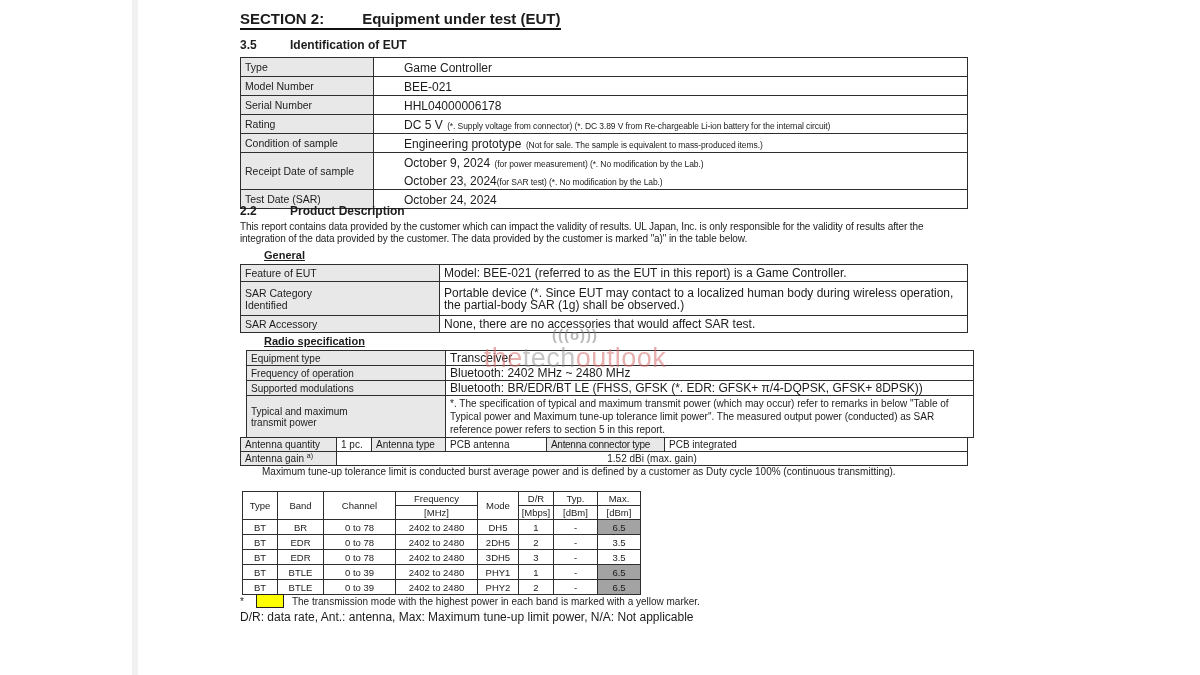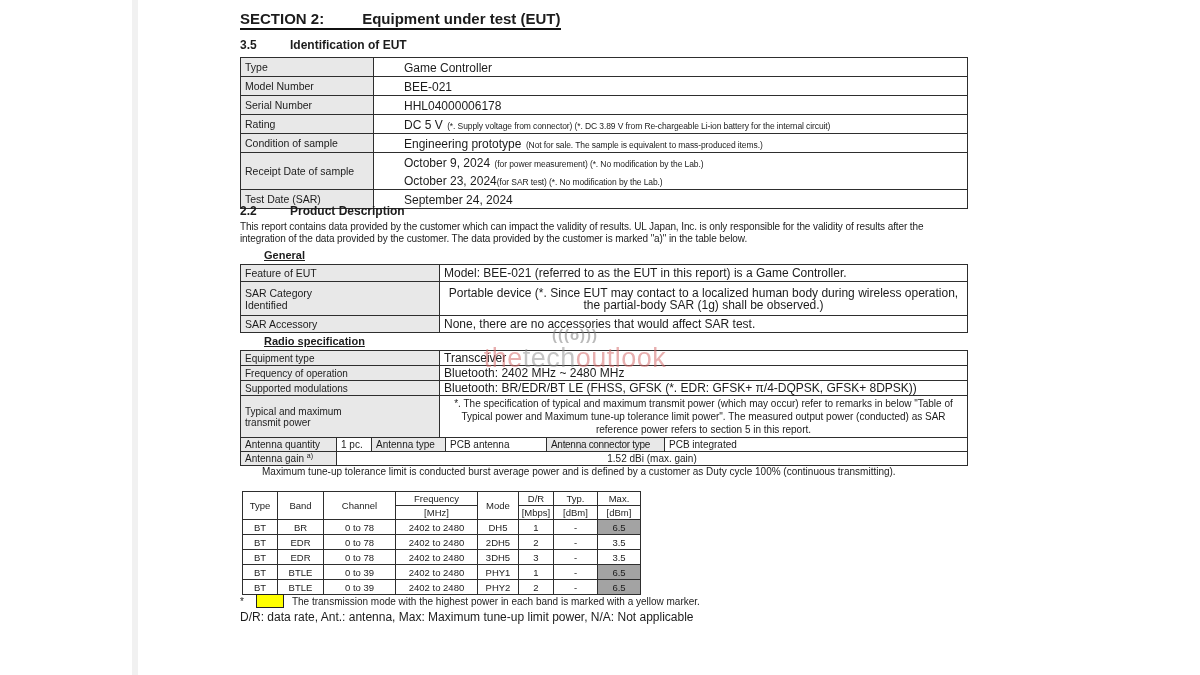--- a/index.html
+++ b/index.html
@@ -21,21 +21,21 @@
 
   .mini-head{font-size:11px;font-weight:bold;text-decoration:underline;margin-left:24px;}
 
   table{border-collapse:collapse;table-layout:fixed;}
   td{border:1px solid #2e2e2e;padding:0 4px;vertical-align:middle;overflow:hidden;}
   .lbl{background:#e8e8e8;font-size:10.5px;white-space:nowrap;}
   .val{background:#fff;}
   .big{font-size:12px;margin-left:26px;}
   .med{font-size:12px;}
   .note{font-size:8.5px;letter-spacing:-0.1px;}
-  .wrap{white-space:normal;line-height:12px;text-align:center;}
+  .wrap{white-space:normal;line-height:12px;}
   .nw{white-space:nowrap;}
 
   .idt td{height:16px;}
   .idt tr.dbl td{height:33px;}
   .idt tr.last td{height:17px;}
 
   .gen td{height:16px;}
   .gen tr.dbl td{height:33px;}
 
   .radio td{height:13px;}
@@ -113,21 +113,21 @@
     </tr>
     <tr class="dbl">
       <td class="lbl">Receipt Date of sample</td>
       <td class="val">
         <div class="nw"><span class="big">October 9, 2024</span> <span class="note">(for power measurement) (*. No modification by the Lab.)</span></div>
         <div class="nw"><span class="big">October 23, 2024</span><span class="note">(for SAR test) (*. No modification by the Lab.)</span></div>
       </td>
     </tr>
     <tr class="last">
       <td class="lbl">Test Date (SAR)</td>
-      <td class="val nw"><span class="big">September 24, 2024</span></td>
+      <td class="val nw"><span class="big">October 24, 2024</span></td>
     </tr>
   </tbody>
     </table>
 
   <div class="abs h2" style="left:240px;top:204px;justify-content:flex-end;">
     <span class="num">2.2</span>
     <span>Product Description</span>
   </div>
 
   <div class="abs" style="left:240px;top:221px;width:730px;font-size:10px;line-height:11.5px;letter-spacing:-0.1px;">This report contains data provided by the customer which can impact the validity of results. UL Japan, Inc. is only responsible for the validity of results after the integration of the data provided by the customer. The data provided by the customer is marked "a)" in the table below.</div>
@@ -149,21 +149,21 @@
     </tr>
     <tr>
       <td class="lbl">SAR Accessory</td>
       <td class="val med nw">None, there are no accessories that would affect SAR test.</td>
     </tr>
   </tbody>
     </table>
 
   <div class="abs mini-head" style="left:240px;top:335px;">Radio specification</div>
   <div class="abs" style="left:240px;top:350px;">
-    <table class="radio" style="width:727px;">
+    <table class="radio" style="width:727px;margin-left:6px;">
       <colgroup>
           <col style="width:199px;">
           <col style="width:528px;">
         </colgroup>
       <tbody>
           <tr>
         <td class="lbl" style="font-size:10px;">Equipment type</td>
         <td class="val med nw">Transceiver</td>
       </tr>
       <tr>

